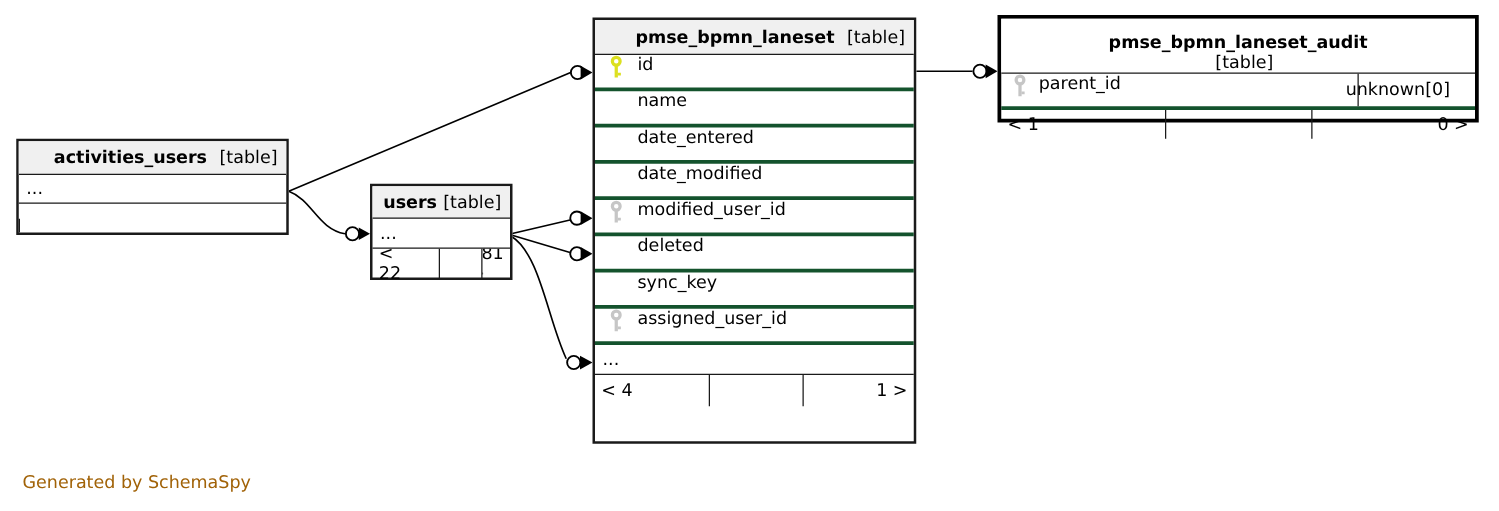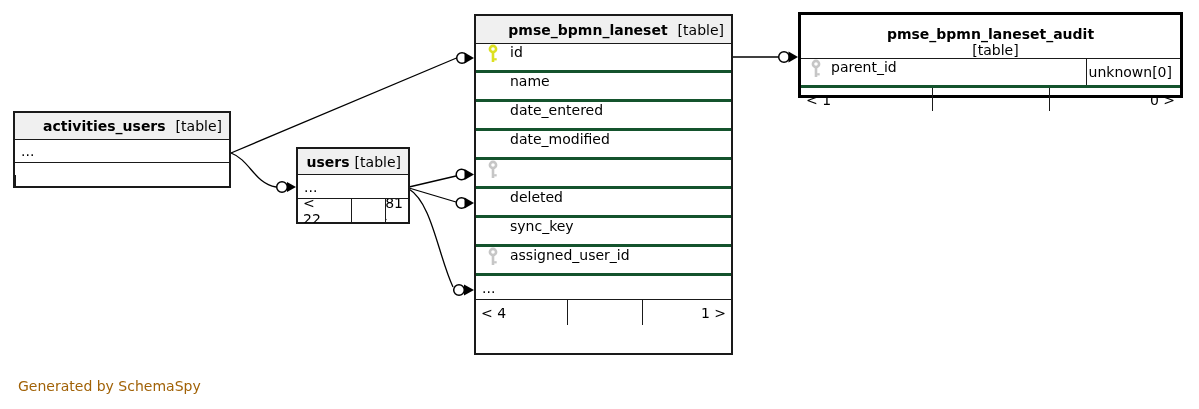--- a/index.html
+++ b/index.html
@@ -29,21 +29,21 @@
   .crow{
     display:flex;align-items:flex-start;border-bottom:3px solid #14532d;
     box-sizing:border-box;white-space:nowrap;
   }
   .crow:last-child{border-bottom:none;}
   .keycell{width:34px;display:flex;justify-content:center;align-items:center;flex:none;}
   .colname{flex:1;}
   .notecell{
     flex:none;border-left:1px solid #1a1a1a;height:100%;
     display:flex;align-items:center;justify-content:flex-end;
-    padding:0 8px;box-sizing:border-box;
+    padding:0 20px;box-sizing:border-box;
   }
 
   .ellipsis-row{
     display:flex;align-items:center;padding:0 6px;
     border-bottom:1px solid #1a1a1a;box-sizing:border-box;
   }
 
   .tfoot{display:flex;box-sizing:border-box;}
   .tfoot .fcell{
     box-sizing:border-box;height:100%;display:flex;align-items:center;
@@ -155,20 +155,21 @@
       <span class="colname">date_modified</span>
     </div>
     <div class="crow">
       <span class="keycell">
         <svg width="12" height="19" viewBox="0 0 12 19">
             <circle cx="6" cy="5" r="3.1" fill="none" stroke="#c6c6c6" stroke-width="2.6"></circle>
             <rect x="4.7" y="8.2" width="2.6" height="9.8" fill="#c6c6c6"></rect>
             <rect x="7.1" y="14.2" width="2.6" height="2.2" fill="#c6c6c6"></rect>
           </svg>
       </span>
+      <span class="colname">modified_user_id</span>
     </div>
     <div class="crow">
       <span class="keycell"></span>
       <span class="colname">deleted</span>
     </div>
     <div class="crow">
       <span class="keycell"></span>
       <span class="colname">sync_key</span>
     </div>
     <div class="crow">

